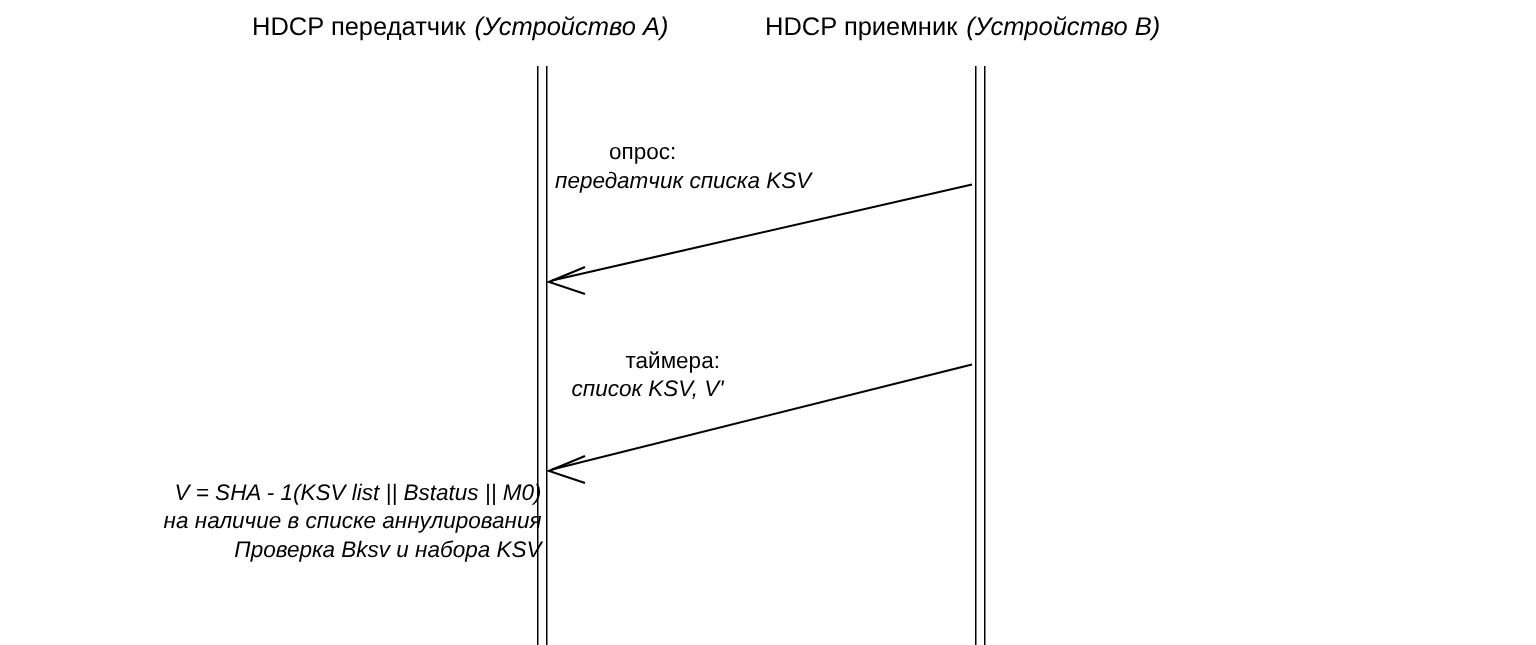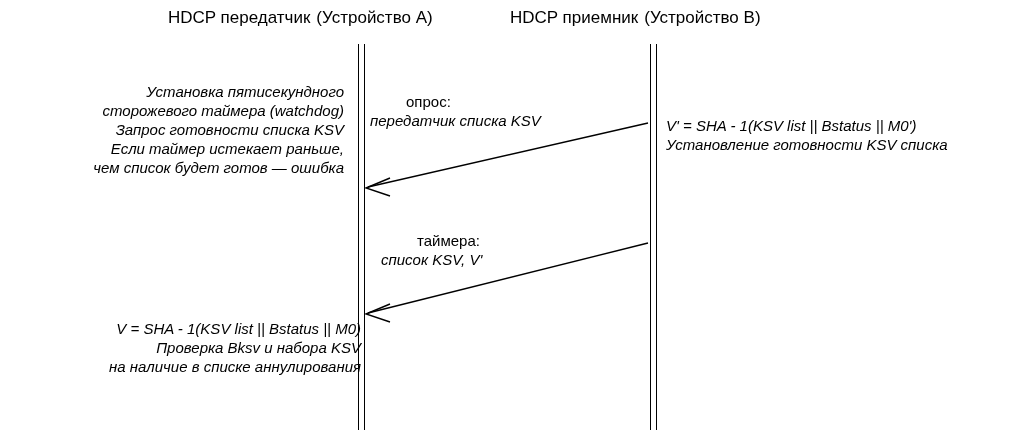--- a/index.html
+++ b/index.html
@@ -15,21 +15,21 @@
     font-family: "Liberation Sans", sans-serif;
     color: #000000;
     overflow: hidden;
   }
   .hdr {
     position: absolute;
     font-size: 17px;
     white-space: nowrap;
   }
   .hdr .role { font-style: normal; }
-  .hdr .dev { margin-left: 6px; }
+  .hdr .dev { font-style: italic; margin-left: 6px; }
 
   .lifeline {
     position: absolute;
     width: 0;
     border-left: 1px solid #000000;
   }
 
   .note {
     position: absolute;
     font-size: 15px;
@@ -68,47 +68,36 @@
   </div>
   <div class="hdr" style="left:510px; top:8px;">
     <span class="role">HDCP приемник</span><span class="dev">(Устройство В)</span>
   </div>
 
   <div class="lifeline" style="left:358px; top:44px; height:386px;"></div>
   <div class="lifeline" style="left:364px; top:44px; height:386px;"></div>
   <div class="lifeline" style="left:650px; top:44px; height:386px;"></div>
   <div class="lifeline" style="left:656px; top:44px; height:386px;"></div>
 
-  <div class="note right-align" style="left:0px; top:82px; width:344px;">
-    <div>Установка пятисекундного</div>
-    <div>сторожевого таймера (watchdog)</div>
-    <div>Запрос готовности списка KSV</div>
-    <div>Если таймер истекает раньше,</div>
-    <div>чем список будет готов — ошибка</div>
-  </div>
 
-  <div class="note left-align" style="left:666px; top:116px; width:350px;">
-    <div>V' = SHA - 1(KSV list || Bstatus || M0')</div>
-    <div>Установление готовности KSV списка</div>
-  </div>
 
   <div class="msg-label" style="left:370px; top:92px;">
     <div class="l1">опрос:</div>
     <div class="l2">передатчик списка KSV</div>
   </div>
 
   <div class="msg-label" style="left:381px; top:231px;">
     <div class="l1">таймера:</div>
     <div class="l2">список KSV, V'</div>
   </div>
 
   <div class="note right-align" style="left:17px; top:319px; width:344px;">
     <div>V = SHA - 1(KSV list || Bstatus || M0)</div>
+    <div>на наличие в списке аннулирования</div>
     <div>Проверка Bksv и набора KSV</div>
-    <div>на наличие в списке аннулирования</div>
   </div>
 
   <svg class="arrows" viewBox="0 0 1024 430">
     <g stroke="#000000" stroke-width="1.4" fill="none">
       <line x1="648" y1="123" x2="368" y2="187"></line>
       <polyline points="390,178 366,188 390,196"></polyline>
 
       <line x1="648" y1="243" x2="368" y2="313"></line>
       <polyline points="390,304 366,314 390,322"></polyline>
     </g>

